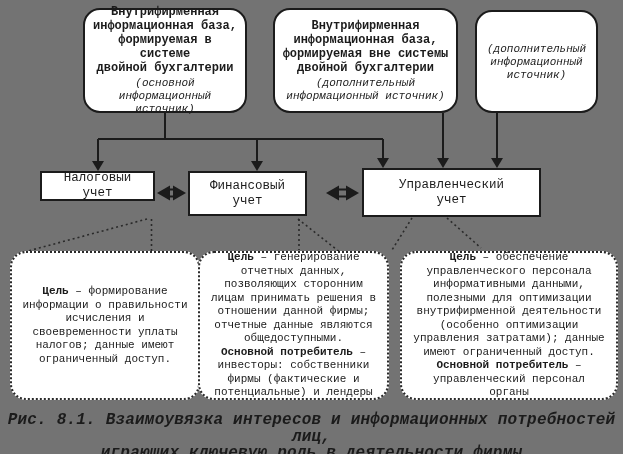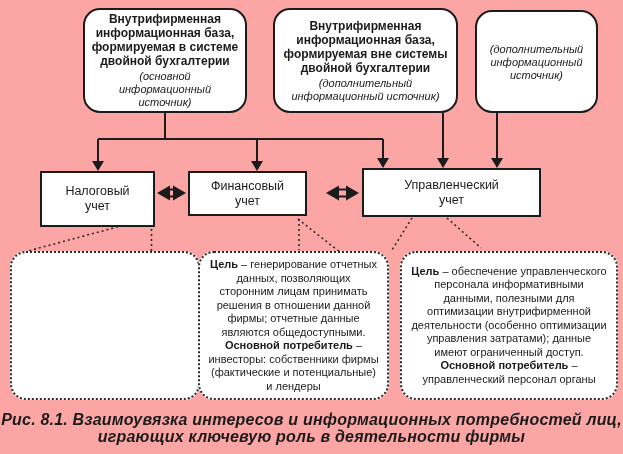--- a/index.html
+++ b/index.html
@@ -1,18 +1,18 @@
 <!DOCTYPE html>
 <html lang="ru"><head>
 <meta charset="utf-8">
 <style>
   html,body{margin:0;padding:0;background:#fff;}
   .canvas{
-    position:relative;width:623px;height:454px;background:#fca5a5;
-    font-family:Liberation Sans, sans-serif;
+    position:relative;width:623px;height:454px;background:#737373;
+    font-family:Liberation Mono, monospace;
     color:#1b1b1b;overflow:hidden;
   }
   .overlay{position:absolute;left:0;top:0;z-index:1;pointer-events:none;}
   .src-box{
     position:absolute;z-index:2;box-sizing:border-box;background:#fff;
     border:2px solid #1b1b1b;border-radius:17px;
     display:flex;flex-direction:column;align-items:center;justify-content:center;
     text-align:center;padding:4px 6px;
   }
   .src-title{font-size:12px;font-weight:bold;line-height:14px;white-space:pre-line;}
@@ -94,34 +94,35 @@
 двойной бухгалтерии</div>
     <div class="src-note">(дополнительный
 информационный источник)</div>
   </div>
   <div class="src-box" style="left:475px;top:10px;width:123px;height:103px;">
     <div class="src-note">(дополнительный
 информационный
 источник)</div>
   </div>
 
-  <div class="acc-box" style="left:40px;top:171px;width:115px;height:56px;">
+  <div class="acc-box" style="left:40px;top:171px;width:115px;height:30px;">
     <span class="acc-label">Налоговый
 учет</span>
   </div>
   <div class="acc-box" style="left:188px;top:171px;width:119px;height:45px;">
     <span class="acc-label">Финансовый
 учет</span>
   </div>
   <div class="acc-box" style="left:362px;top:168px;width:179px;height:49px;">
     <span class="acc-label">Управленческий
 учет</span>
   </div>
 
   <div class="callout" style="left:10px;top:251px;width:190px;height:149px;">
+    <p><b>Цель</b><span> – формирование информации о правильности исчисления и своевременности уплаты налогов; данные имеют ограниченный доступ.</span></p>
   </div>
   <div class="callout" style="left:198px;top:251px;width:191px;height:149px;">
     <p><b>Цель</b><span> – генерирование отчетных данных, позволяющих сторонним лицам принимать решения в отношении данной фирмы; отчетные данные являются общедоступными.</span></p>
     <p><b>Основной потребитель</b><span> – инвесторы: собственники фирмы (фактические и потенциальные) и лендеры</span></p>
   </div>
   <div class="callout" style="left:400px;top:251px;width:218px;height:149px;">
     <p><b>Цель</b><span> – обеспечение управленческого персонала информативными данными, полезными для оптимизации внутрифирменной деятельности (особенно оптимизации управления затратами); данные имеют ограниченный доступ.</span></p>
     <p><b>Основной потребитель</b><span> – управленческий персонал органы</span></p>
   </div>
 

